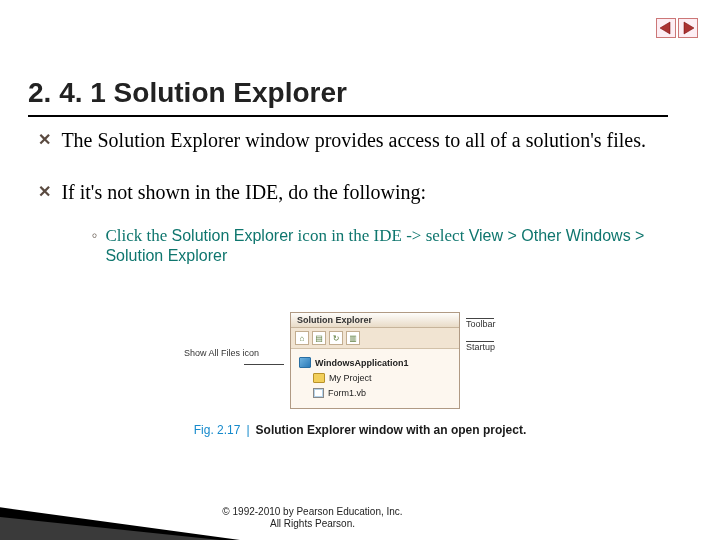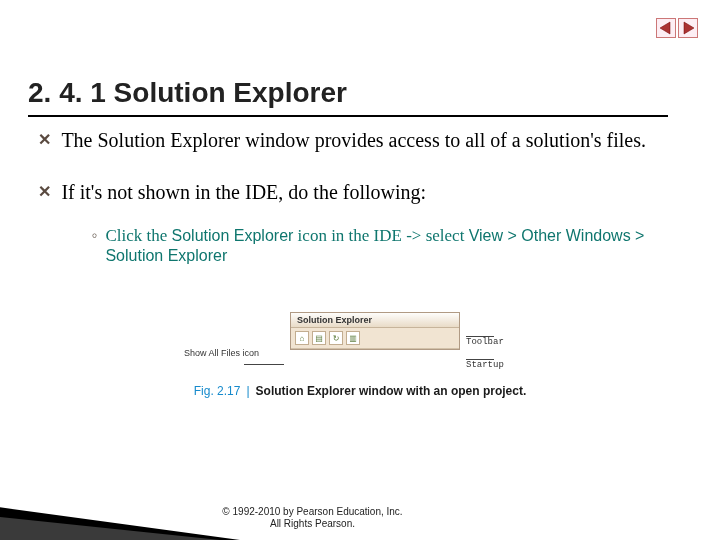--- a/index.html
+++ b/index.html
@@ -89,24 +89,23 @@
     gap: 6px;
   }
   .callout-left {
     font-family: Arial, sans-serif;
     font-size: 9px;
     color: #333;
     margin-top: 36px;
     width: 100px;
   }
   .callout-right {
-    font-family: Liberation Mono, monospace;
+    font-family: Liberation Sans, sans-serif;
     font-size: 9px;
     color: #333;
-    margin-top: 18px;
     width: 70px;
   }
   .explorer-panel {
     width: 170px;
     background: #f7ebdd;
     border: 1px solid #b09a84;
     font-family: Tahoma, Arial, sans-serif;
     font-size: 9px;
   }
   .explorer-title {
@@ -247,20 +246,34 @@
     </div>
 
     <div class="explorer-panel">
       <div class="explorer-title">Solution Explorer</div>
       <div class="explorer-toolbar">
         <span class="tb-btn">⌂</span>
         <span class="tb-btn">▤</span>
         <span class="tb-btn">↻</span>
         <span class="tb-btn">▥</span>
       </div>
+      <div class="tree">
+        <div class="tree-row">
+          <span class="tree-icon vb-icon"></span>
+          <span class="tree-label bold">WindowsApplication1</span>
+        </div>
+        <div class="tree-row indent1">
+          <span class="tree-icon folder-icon"></span>
+          <span class="tree-label">My Project</span>
+        </div>
+        <div class="tree-row indent1">
+          <span class="tree-icon form-icon"></span>
+          <span class="tree-label">Form1.vb</span>
+        </div>
+      </div>
     </div>
 
     <div class="callout-right">
       <div class="leader-right"></div>
       <div>Toolbar</div>
       <div style="height:6px"></div>
       <div class="leader-right"></div>
       <div>Startup</div>
     </div>
   </div>

